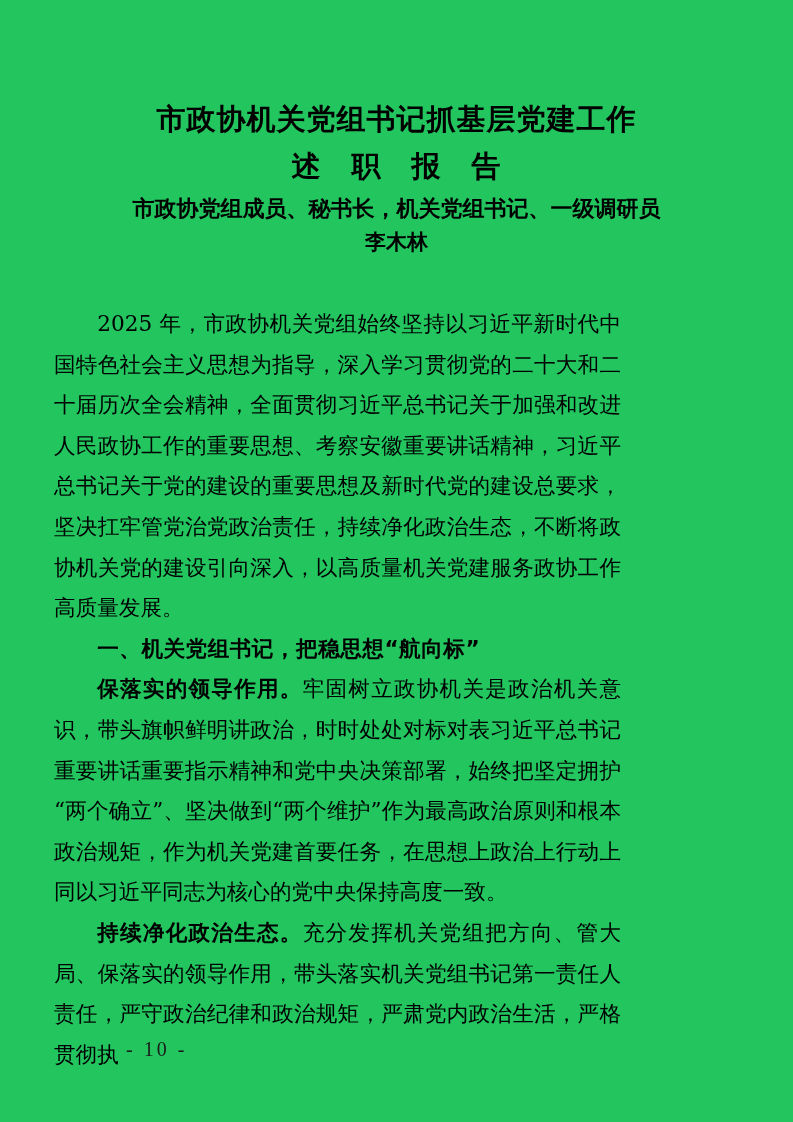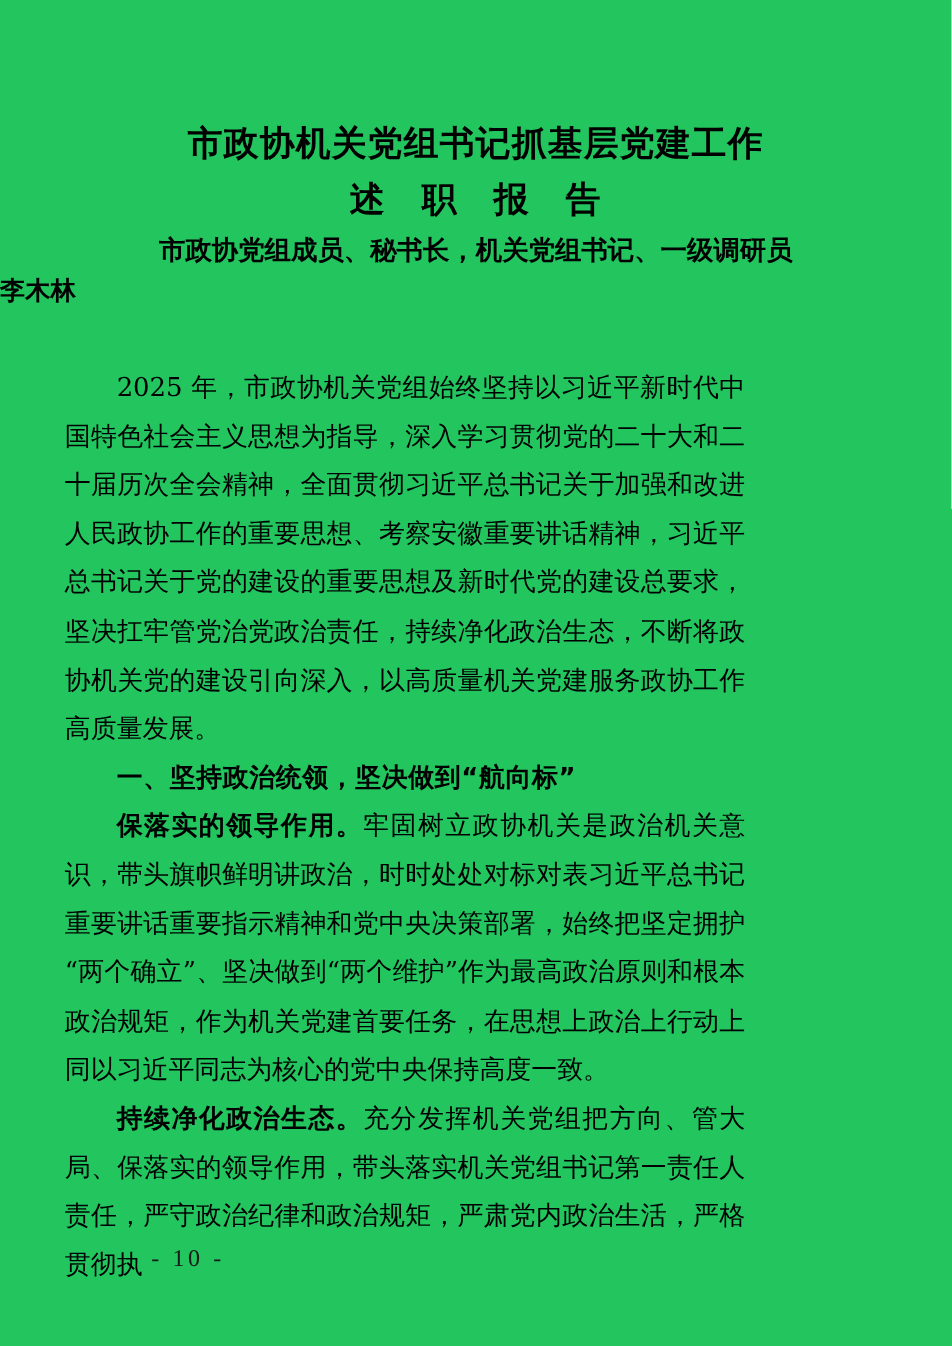--- a/index.html
+++ b/index.html
@@ -35,20 +35,21 @@
     font-size: 22px;
     line-height: 30px;
     text-align: center;
     font-family: Liberation Serif, serif;
   }
   .author {
     margin-top: 0;
     font-weight: bold;
     font-size: 21px;
     line-height: 36px;
+    text-align: center;
     font-family: "DejaVu Serif", "Liberation Serif", serif;
   }
   .body-block {
     margin: 44px 0 0 54px;
     width: 567px;
     font-size: 21.6px;
     line-height: 40.6px;
     text-align: justify;
     font-family: "DejaVu Serif", "Liberation Serif", serif;
   }
@@ -82,20 +83,20 @@
 <div class="page">
 
   <h1 class="title first">市政协机关党组书记抓基层党建工作</h1>
   <h1 class="title">述　职　报　告</h1>
 
   <div class="subtitle">市政协党组成员、秘书长，机关党组书记、一级调研员</div>
   <div class="author">李木林</div>
 
   <div class="body-block">
     <p class="para">2025 年，市政协机关党组始终坚持以习近平新时代中国特色社会主义思想为指导，深入学习贯彻党的二十大和二十届历次全会精神，全面贯彻习近平总书记关于加强和改进人民政协工作的重要思想、考察安徽重要讲话精神，习近平总书记关于党的建设的重要思想及新时代党的建设总要求，坚决扛牢管党治党政治责任，持续净化政治生态，不断将政协机关党的建设引向深入，以高质量机关党建服务政协工作高质量发展。</p>
-    <p class="para heading">一、坚持政治统领，坚决做到“航向标”</p>
+    <p class="para heading">一、机关党组书记，把稳思想“航向标”</p>
     <p class="para"><b class="lead">保落实的领导作用。</b><span>牢固树立政协机关是政治机关意识，带头旗帜鲜明讲政治，时时处处对标对表习近平总书记重要讲话重要指示精神和党中央决策部署，始终把坚定拥护“两个确立”、坚决做到“两个维护”作为最高政治原则和根本政治规矩，作为机关党建首要任务，在思想上政治上行动上同以习近平同志为核心的党中央保持高度一致。</span></p>
     <p class="para"><b class="lead">持续净化政治生态。</b><span>充分发挥机关党组把方向、管大局、保落实的领导作用，带头落实机关党组书记第一责任人责任，严守政治纪律和政治规矩，严肃党内政治生活，严格贯彻执</span></p>
   </div>
 
   <div class="page-number">- 10 -</div>
 
 </div>
 
 </body></html>

